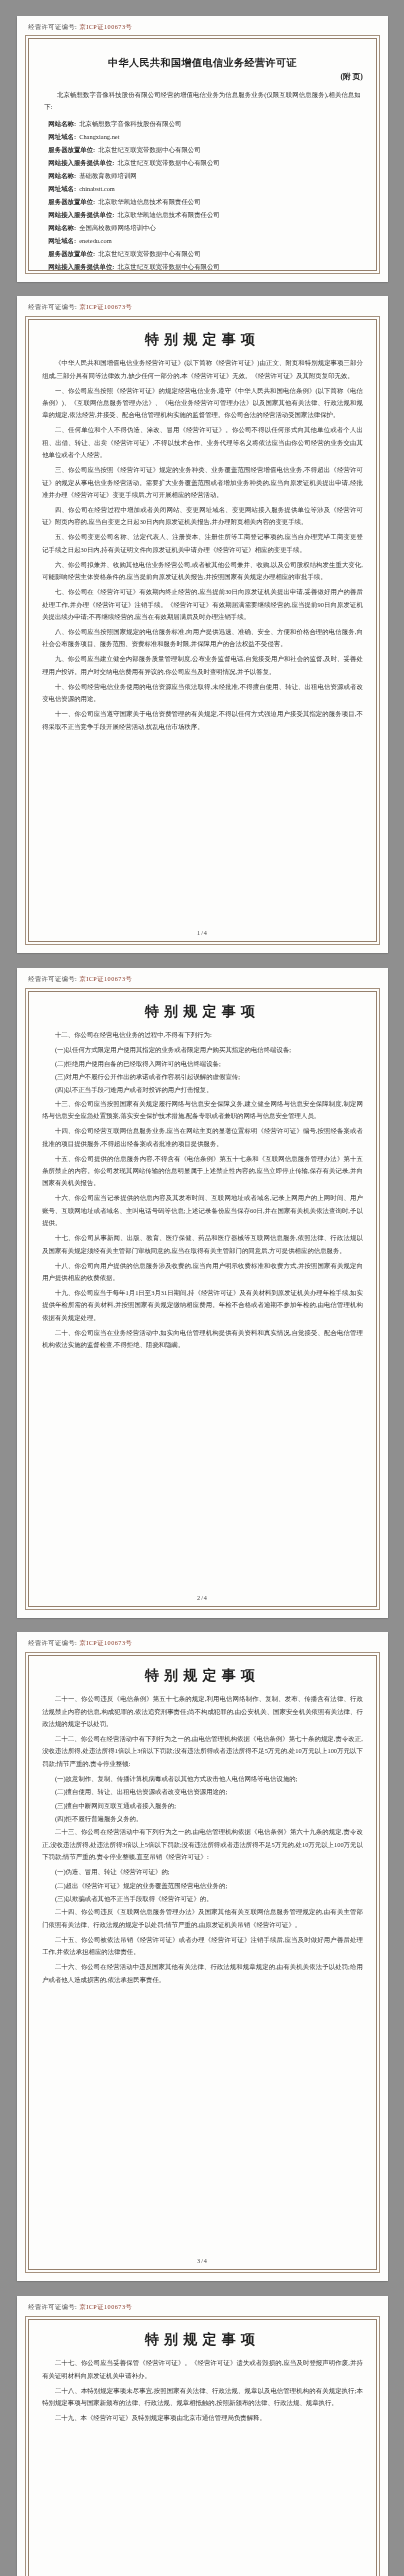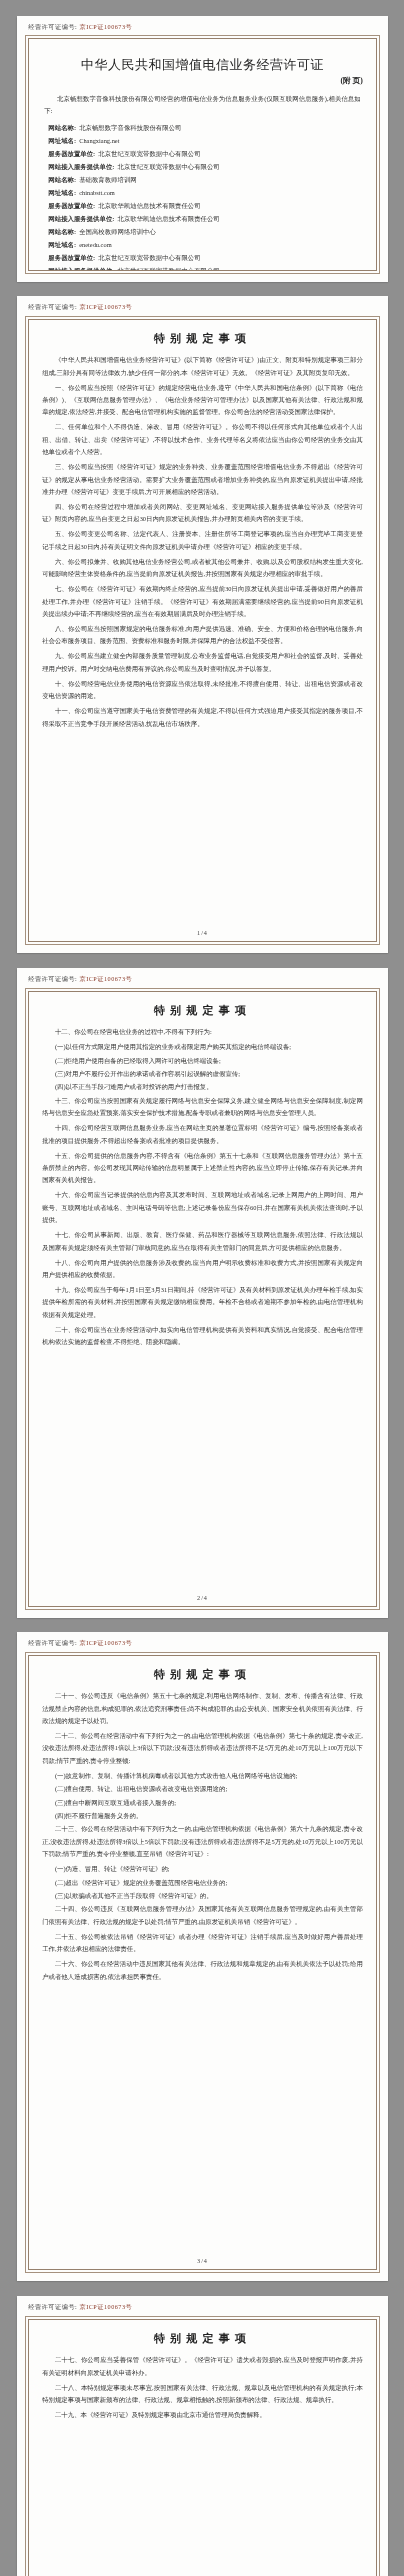--- a/index.html
+++ b/index.html
@@ -48,22 +48,22 @@
     height:100%;
     box-sizing:border-box;
     border:1.5px solid #96806c;
     padding:8.2px 13.4px 17.5px 13.4px;
     overflow:hidden;
   }
 
   
   .cover-title{
     margin:8.2px 4.1px 2.1px;
-    font-size:13px;
-    font-weight:normal;
+    font-size:10px;
+    font-weight:bold;
     text-align:center;
     letter-spacing:0.5px;
     color:#222;
   }
   .cover-subtitle{
     margin:1px 0 7.2px;
     font-size:7.7px;
     font-weight:bold;
     text-align:right;
     color:#222;
@@ -79,21 +79,21 @@
     font-size:6.4px;
     line-height:13px;
     padding-left:6.2px;
   }
   .flabel{font-weight:bold;}
   .fvalue{margin-left:3.1px;}
 
   
   .prov-title{
     margin:3.1px 0 8.2px;
-    font-size:11px;
+    font-size:14px;
     font-weight:bold;
     text-align:center;
     letter-spacing:5.2px;
     color:#222;
   }
   .para{
     margin:0 0 2.6px;
     font-size:6.4px;
     line-height:12.4px;
     text-align:justify;

